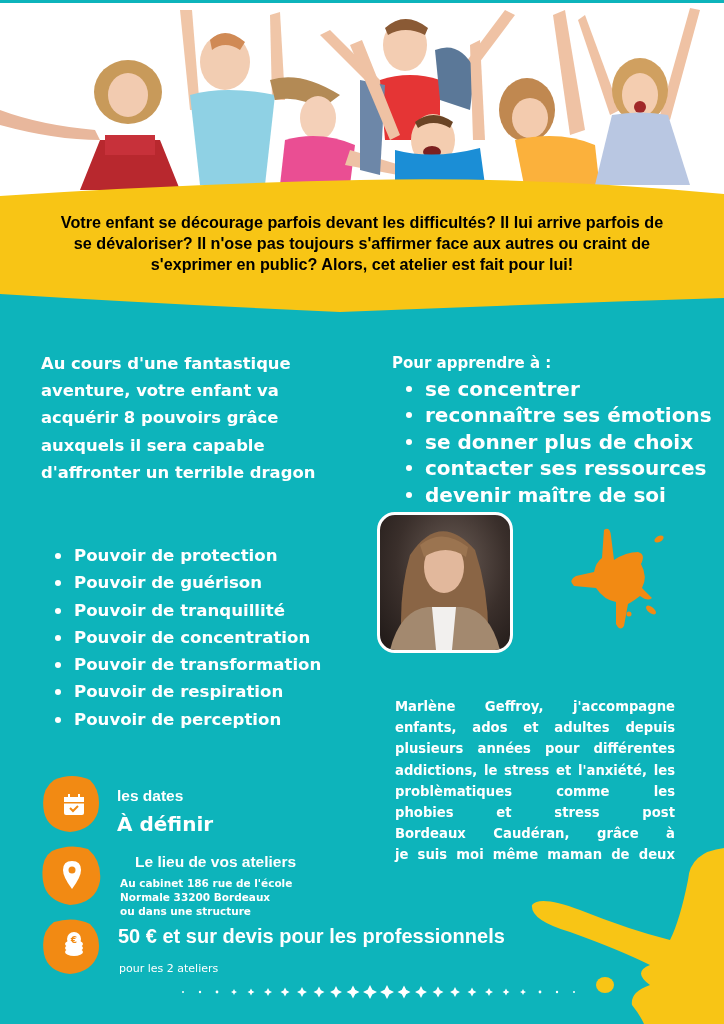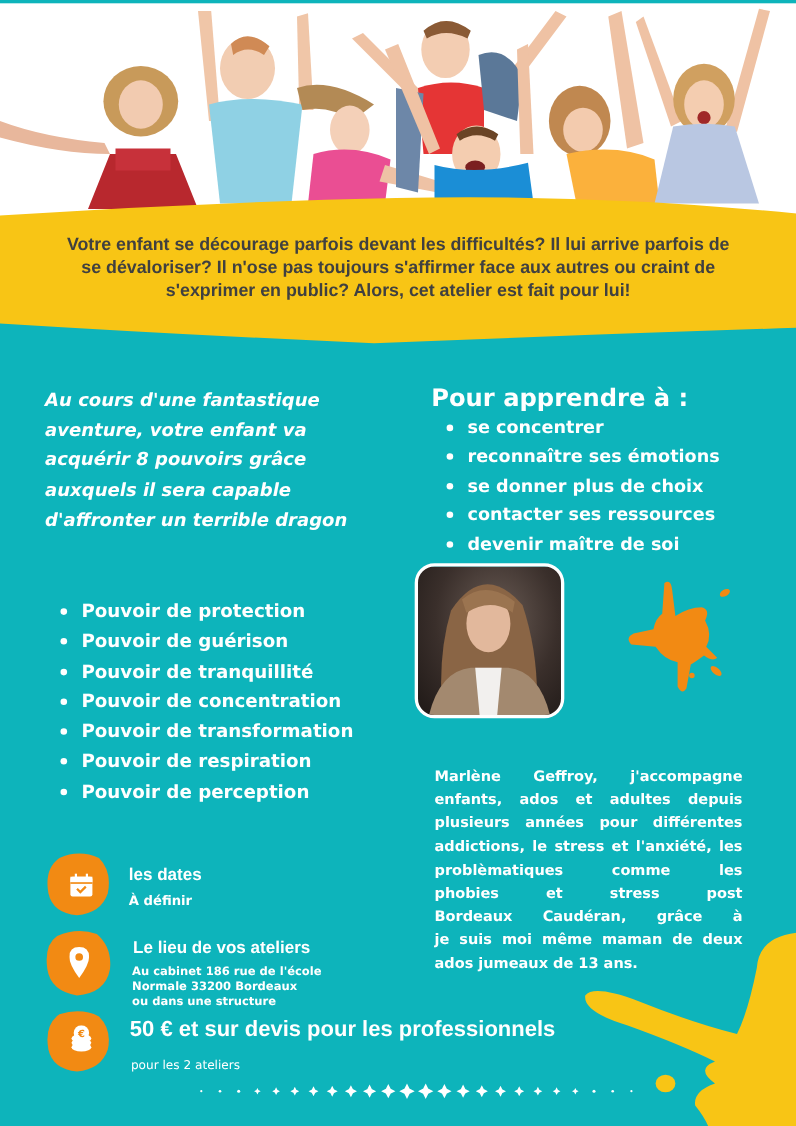--- a/index.html
+++ b/index.html
@@ -6,39 +6,39 @@
   html, body { width: 724px; height: 1024px; overflow: hidden; }
   body { background: #0db4bb; font-family: "DejaVu Sans", sans-serif; position: relative; color: #fff; }
 
   .hero { position: absolute; left: 0; top: 0; width: 724px; height: 200px; background: #fff; overflow: hidden; }
   .hero .topline { position:absolute; left:0; top:0; width:724px; height:3px; background:#0db4bb; }
 
   .banner { position: absolute; left: 0; top: 176px; width: 724px; height: 152px; }
   .banner svg { position:absolute; left:0; top:0; }
   .banner-text {
     position: absolute; left: 60px; top: 36px; width: 604px;
-    color: #404040; font-weight: bold; font-size: 16.2px; line-height: 21px; text-align: center;
+    color: #000000; font-weight: bold; font-size: 16.2px; line-height: 21px; text-align: center;
     font-family: "Liberation Sans", sans-serif;
   }
 
   .intro {
     position: absolute; left: 41px; top: 350px; width: 288px;
     font-size: 16.4px; line-height: 27.2px; text-align: justify; text-align-last: left;
     font-family: "DejaVu Sans", sans-serif; font-weight: 600;
   }
-  .intro span { display:block;font-style:italic; }
+  .intro span { display:block; }
 
   .powers { position: absolute; left: 51px; top: 542px; list-style: none; }
   .powers li { font-size: 16.6px; line-height: 27.3px; font-weight: 600; position: relative; padding-left: 23px; white-space: nowrap; }
   .powers li::before { content: ""; position:absolute; left:4px; top:11px; width:6px; height:6px; border-radius:50%; background:#fff; }
 
   .learn { position: absolute; left: 392px; top: 350px; }
-  .learn-title { font-size: 22px; line-height: 26px; font-weight: 600; }
+  .learn-title { font-size: 15px; line-height: 26px; font-weight: 600; }
   .learn ul { list-style: none; margin-left: 12px; }
-  .learn li { font-size: 16px; line-height: 26.4px; font-weight: 600; position: relative; padding-left: 21px; white-space: nowrap; }
+  .learn li { font-size: 20px; line-height: 26.4px; font-weight: 600; position: relative; padding-left: 21px; white-space: nowrap; }
   .learn li::before { content: ""; position:absolute; left:2px; top:10px; width:6px; height:6px; border-radius:50%; background:#fff; }
 
   .photo {
     position: absolute; left: 377px; top: 512px; width: 136px; height: 141px;
     border: 3px solid #fff; border-radius: 18px; overflow: hidden;
     background: radial-gradient(ellipse at 55% 35%, #6a5c55 0%, #3a2f2b 55%, #1e1816 100%);
   }
 
   .splat { position: absolute; left: 566px; top: 522px; }
 
@@ -180,53 +180,52 @@
 
 <div class="bio">
   <span class="l">Marlène Geffroy, j'accompagne</span>
   <span class="l">enfants, ados et adultes depuis</span>
   <span class="l">plusieurs années pour différentes</span>
   <span class="l">addictions, le stress et l'anxiété, les</span>
   <span class="l">problèmatiques comme les</span>
   <span class="l">phobies et stress post</span>
   <span class="l">Bordeaux Caudéran, grâce à</span>
   <span class="l">je suis moi même maman de deux</span>
-  <span class="ll">ados jumeaux de 13 ans.</span>
 </div>
 
 <svg class="yellow-splash" width="204" height="184" viewBox="0 0 204 184">
   <path d="M204 8 Q170 12 168 40 Q160 80 150 100 Q110 90 60 70 Q20 55 12 65 Q10 80 50 92 Q100 110 130 125 Q112 132 130 145 Q110 152 112 165 Q120 175 124 184 L204 184 Z" fill="#f8c515"></path>
   <ellipse cx="85" cy="145" rx="9" ry="8" fill="#f8c515"></ellipse>
 </svg>
 
 <div class="info-item" style="top:774px; width:200px; height:60px;">
   <svg class="blob" width="62" height="60" viewBox="0 0 62 60">
     <path d="M14 6 Q32 -2 50 6 Q62 18 58 38 Q52 56 30 58 Q8 56 4 38 Q0 16 14 6 Z" fill="#f28a13"></path>
   </svg>
   <svg class="info-icon" style="left:23px;top:20px;" width="22" height="22" viewBox="0 0 22 22">
     <rect x="1" y="3" width="20" height="18" rx="2" fill="#fff"></rect>
     <rect x="1" y="3" width="20" height="5" fill="#fff"></rect>
     <rect x="1" y="8" width="20" height="1.5" fill="#f28a13"></rect>
     <rect x="5" y="0" width="2" height="5" fill="#fff"></rect>
     <rect x="15" y="0" width="2" height="5" fill="#fff"></rect>
     <path d="M7 14 L10 17 L15 12" stroke="#f28a13" stroke-width="2" fill="none"></path>
   </svg>
   <div class="info-title" style="left:77px;top:13px;font-size:15.5px;">les dates</div>
-  <div class="info-sub" style="left:77px;top:38px;font-size:12px;font-weight:600;">À définir</div>
+  <div class="info-sub" style="left:77px;top:38px;font-size:20px;font-weight:600;">À définir</div>
 </div>
 
 <div class="info-item" style="top:845px; width:300px; height:65px;">
   <svg class="blob" width="62" height="62" viewBox="0 0 62 62">
     <path d="M12 6 Q30 -2 48 4 Q62 16 60 36 Q56 58 30 60 Q6 56 3 36 Q0 14 12 6 Z" fill="#f28a13"></path>
   </svg>
   <svg class="info-icon" style="left:23px;top:16px;" width="18" height="28" viewBox="0 0 18 28">
     <path d="M9 0 Q18 0 18 9 Q18 16 9 28 Q0 16 0 9 Q0 0 9 0 Z" fill="#fff"></path>
     <circle cx="9" cy="9" r="3.5" fill="#f28a13"></circle>
   </svg>
-  <div class="info-title" style="left:81px;top:8px;font-size:15.5px;">Le lieu de vos ateliers</div>
+  <div class="info-title" style="left:95px;top:8px;font-size:15.5px;">Le lieu de vos ateliers</div>
   <div class="info-sub" style="left:80px;top:31px;font-size:10.5px;font-weight:600;line-height:14px;">
     <div>Au cabinet 186 rue de l'école</div>
     <div>Normale 33200 Bordeaux</div>
     <div>ou dans une structure</div>
   </div>
 </div>
 
 <div class="info-item" style="top:918px; width:420px; height:60px;">
   <svg class="blob" width="62" height="58" viewBox="0 0 62 58">
     <path d="M14 4 Q34 -2 50 6 Q62 18 58 36 Q52 54 30 56 Q8 54 4 36 Q0 14 14 4 Z" fill="#f28a13"></path>

